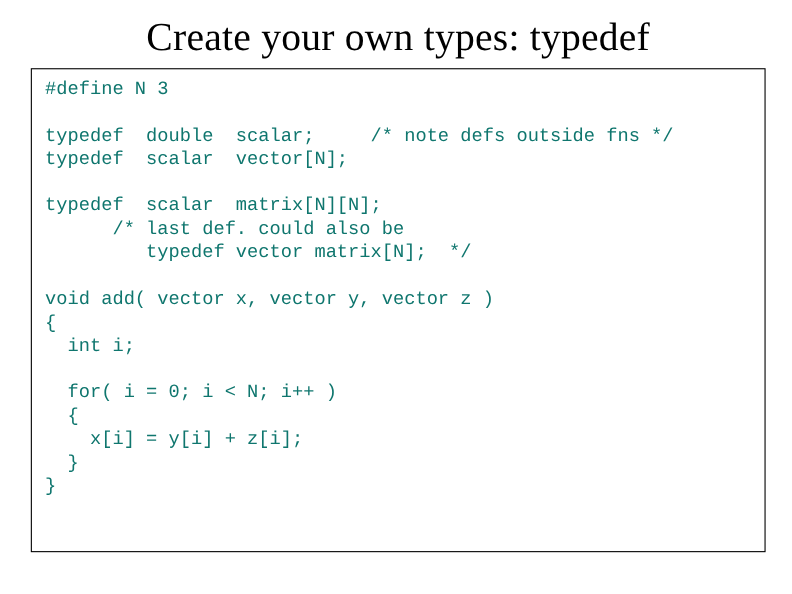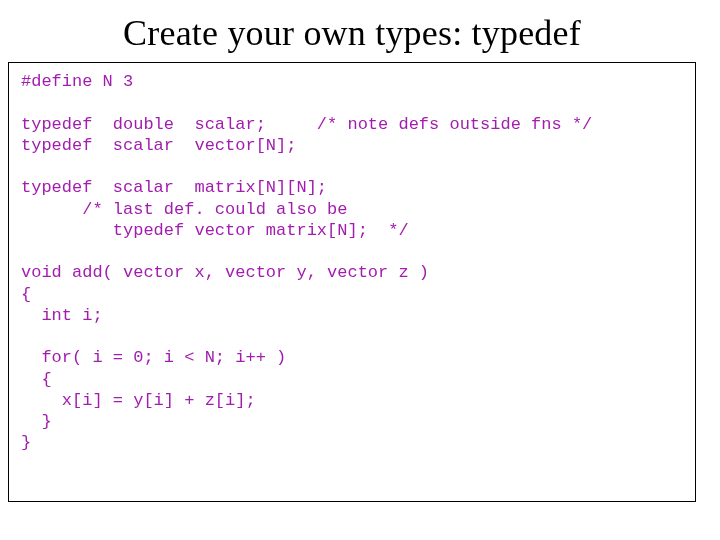--- a/index.html
+++ b/index.html
@@ -8,40 +8,40 @@
     width: 720px;
     height: 540px;
     background: #ffffff;
     font-family: "Times New Roman", Times, serif;
   }
   .slide {
     width: 720px;
     height: 536px;
     position: relative;
     box-sizing: border-box;
-    padding: 12px 24px 24px 8px;
+    padding: 12px 24px 24px 28px;
   }
   .title {
     font-size: 36px;
     font-weight: 400;
     text-align: center;
     margin: 0 0 6px 0;
     padding: 0 0 2px 0;
     color: #000;
     font-family: "Times New Roman", Times, serif;
     letter-spacing: 0.2px;
   }
   .code-box {
     border: 1px solid #000;
     padding: 8px 12px 12px 12px;
     font-family: "Courier New", Courier, monospace;
     font-size: 17px;
     line-height: 1.25;
     white-space: pre;
-    color: #a21caf;
+    color: #0f766e;
     box-sizing: border-box;
     width: 100%;
     min-height: 440px;
   }
 </style>
 </head>
 <body>
 
 <div class="slide">
   <h1 class="title">Create your own types: typedef</h1>

